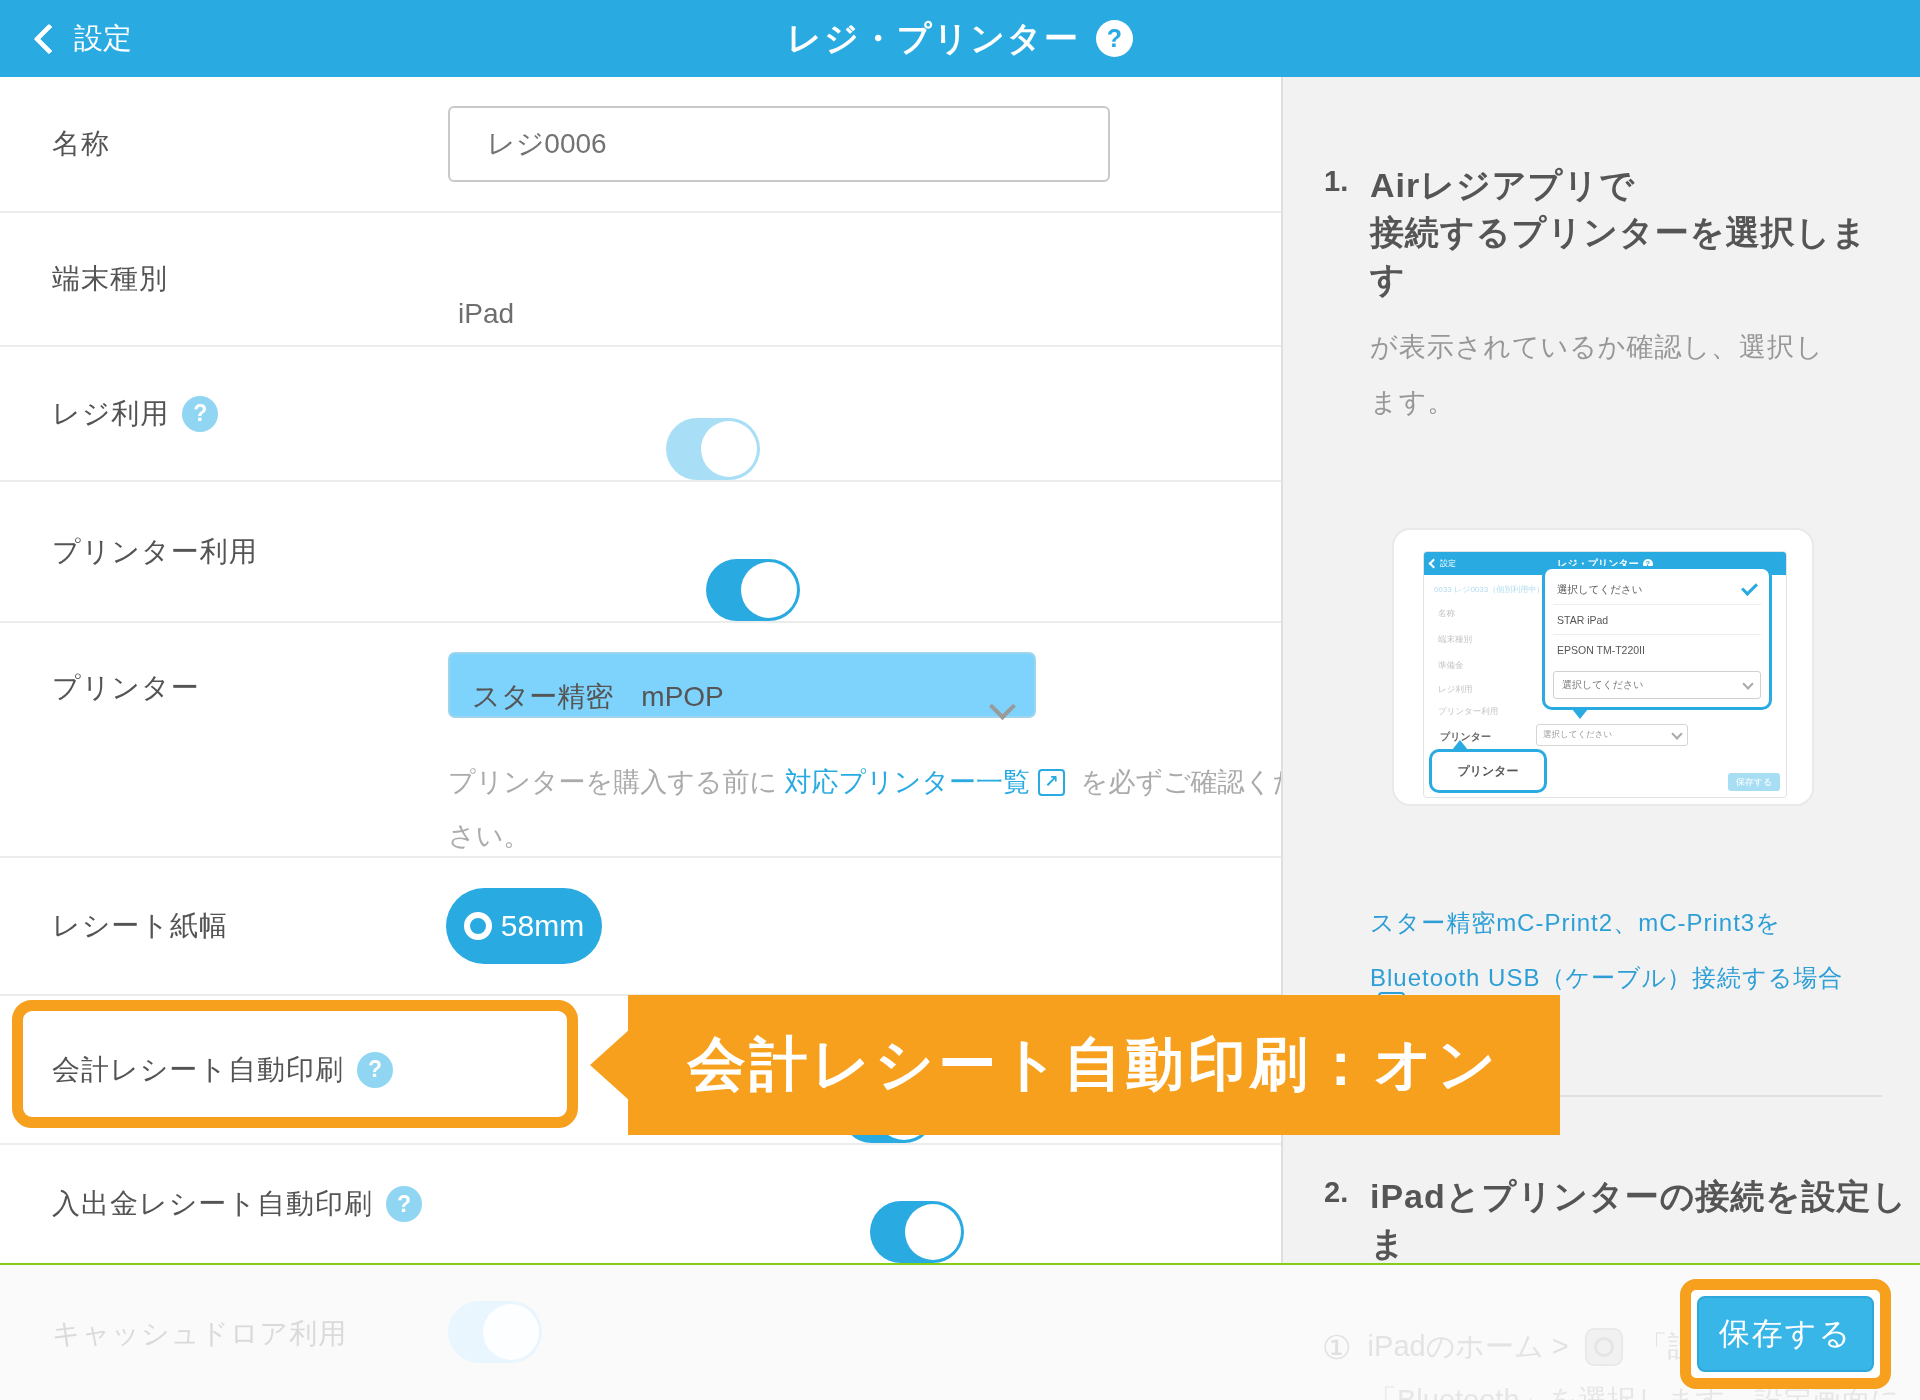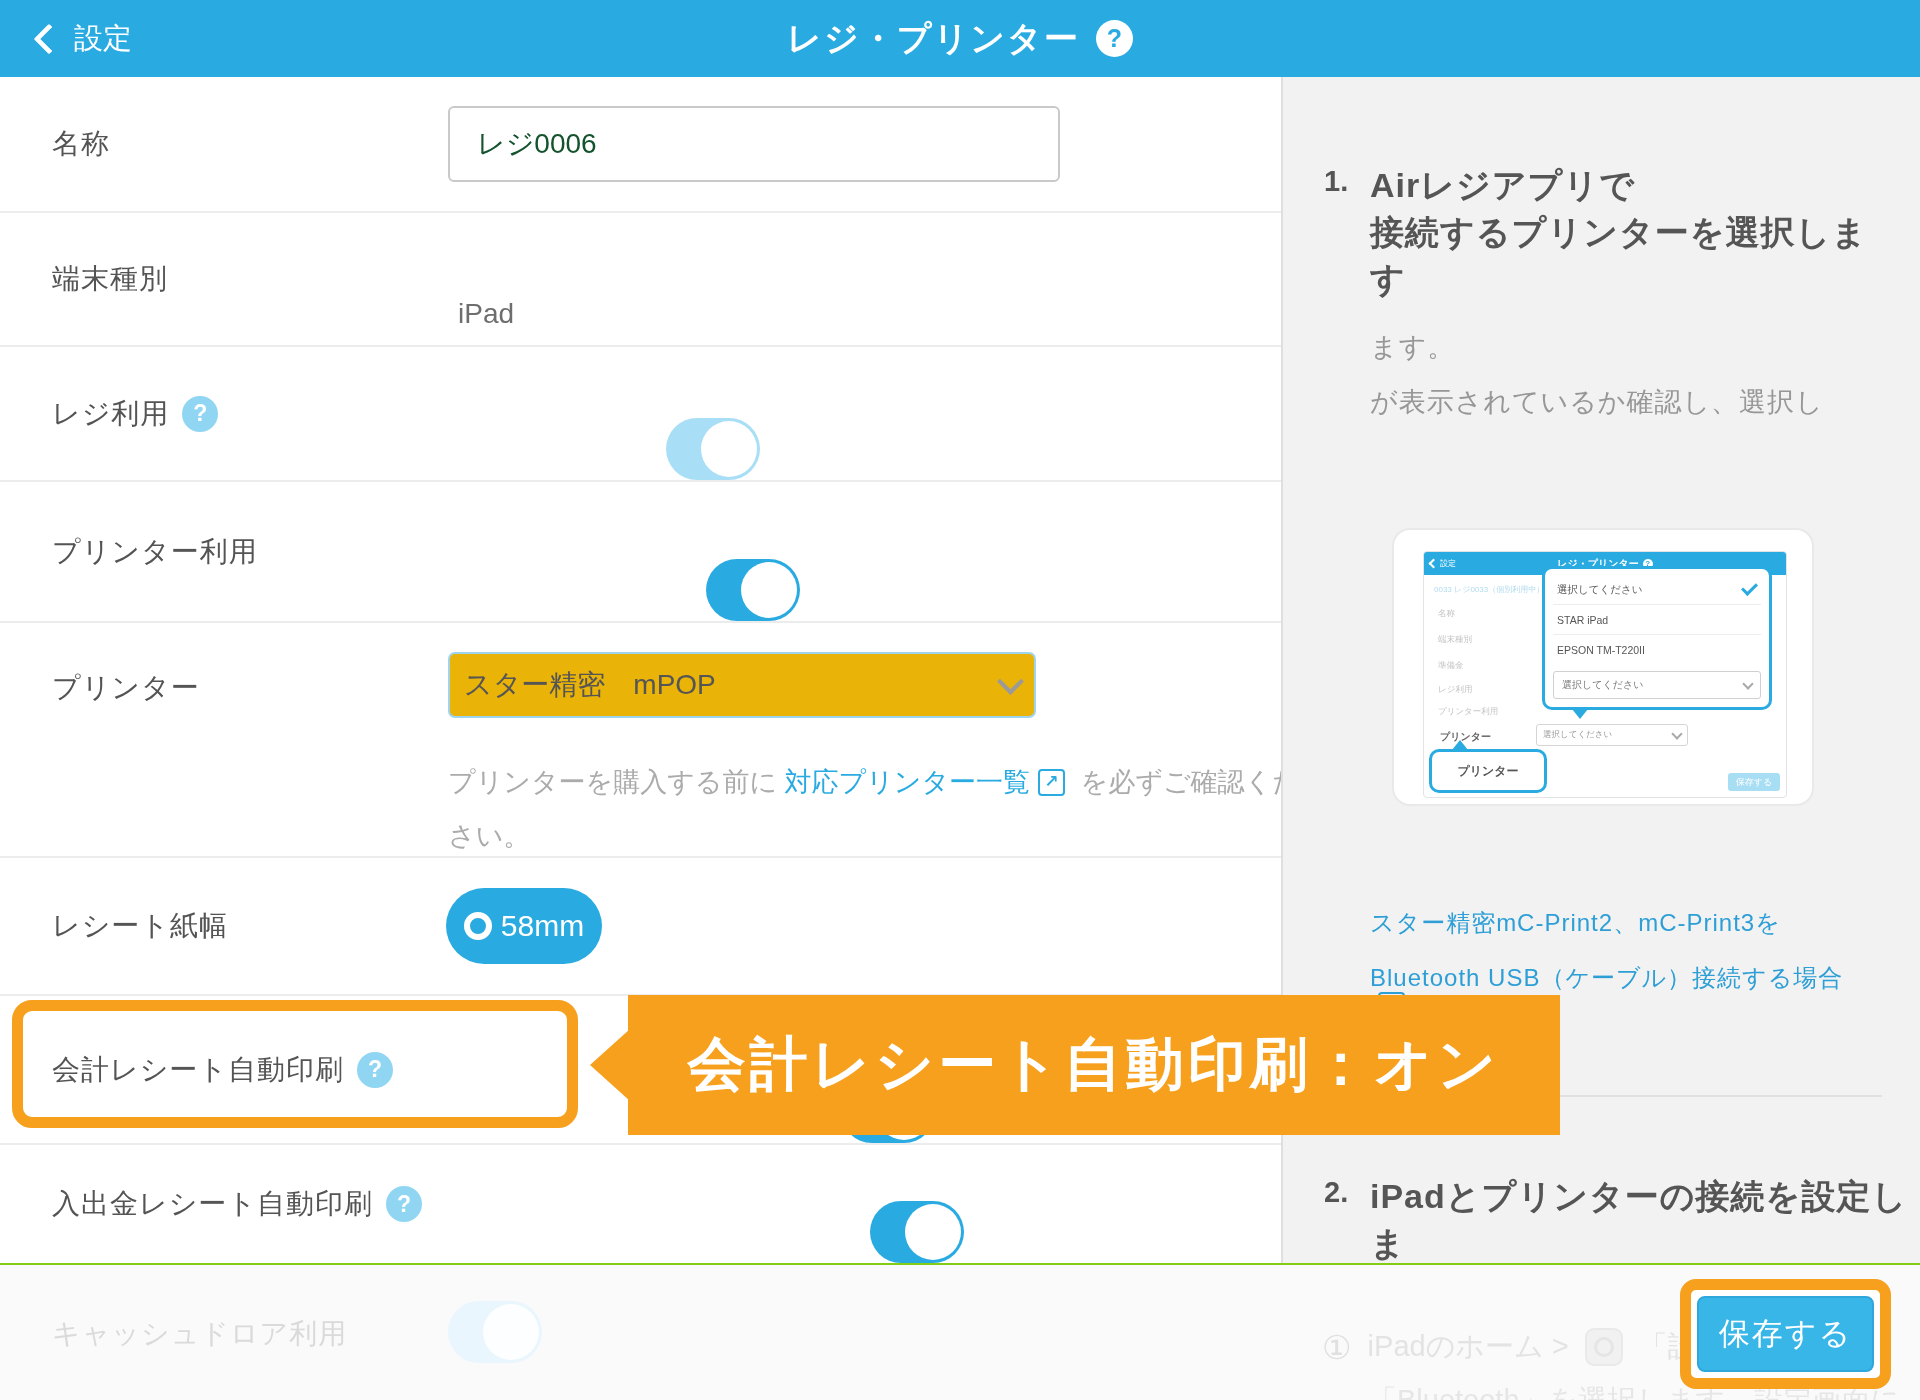--- a/index.html
+++ b/index.html
@@ -20,32 +20,32 @@
 
   
   .left-pane{position:absolute;left:0;top:77px;width:1281px;height:1323px;background:#fff;}
   .vdivider{position:absolute;left:1281px;top:77px;width:2px;height:1323px;background:#DFDFDF;z-index:2;}
   .row{position:absolute;left:0;width:1281px;display:flex;align-items:center;
        padding-left:52px;box-sizing:border-box;border-bottom:2px solid #ECECEC;background:#fff;}
   .lbl{font-size:28px;color:#545454;letter-spacing:1px;white-space:nowrap;}
   .ctl{position:absolute;left:448px;top:50%;transform:translateY(-50%);}
   .value-text{font-size:28px;color:#6E6E6E;margin-top:35px;}
 
-  .text-input{width:612px;height:76px;border:2px solid #C9C9C9;border-radius:6px;font-size:28px;color:#14532d;
-              padding:0 27px;box-sizing:border-box;font-family:inherit;background:#fff;outline:none;}
+  .text-input{width:662px;height:76px;border:2px solid #C9C9C9;border-radius:6px;font-size:28px;color:#737373;
+              padding:0 37px;box-sizing:border-box;font-family:inherit;background:#fff;outline:none;}
 
   .tog{width:94px;height:62px;border-radius:31px;background:#29ABE2;position:relative;cursor:pointer;flex:none;}
   .tog i{position:absolute;top:3px;right:3px;width:56px;height:56px;background:#fff;border-radius:50%;}
   .tog.pale{background:#A8DFF6;}
   .tog.ghost{background:#E9F6FD;}
   .tog.ghost i{background:#FDFEFF;}
 
   .select-box{position:absolute;left:448px;top:29px;width:588px;height:66px;border:2px solid #9FD4EE;
-              border-radius:7px;background:#eab308;display:flex;align-items:center;box-sizing:border-box;
-              padding:0 14px;font-size:28px;color:#555;cursor:pointer;}
+              border-radius:7px;background:#7dd3fc;display:flex;align-items:flex-end;box-sizing:border-box;
+              padding:0 22px;font-size:28px;color:#555;cursor:pointer;}
   .chev-down{width:15px;height:15px;border-right:4px solid #9A9A9A;border-bottom:4px solid #9A9A9A;
              transform:rotate(45deg);margin-left:auto;margin-top:-8px;}
   .note{position:absolute;left:448px;top:132px;font-size:27px;color:#ABABAB;line-height:54px;}
   .note-line1{display:flex;align-items:center;white-space:pre;}
   .link-blue{color:#29ABE2;cursor:pointer;}
   .ext-ico{display:inline-flex;align-items:center;justify-content:center;width:27px;height:27px;
            border:2px solid #29ABE2;border-radius:4px;color:#29ABE2;font-size:17px;font-weight:bold;
            margin:0 8px;box-sizing:border-box;}
 
   .pill{position:absolute;left:446px;top:50%;transform:translateY(-50%);width:156px;height:76px;
@@ -215,22 +215,22 @@
   </div>
 
   <div class="sidebar">
     <span class="sb step-num" style="left:41px;top:88px;">1.</span>
     <div class="sb step-title" style="left:87px;top:85px;">
       <div>Airレジアプリで</div>
       <div>接続するプリンターを選択しま</div>
       <div>す</div>
     </div>
     <div class="sb step-body" style="left:87px;top:243px;">
+      <div>が表示されているか確認し、選択し</div>
       <div>ます。</div>
-      <div>が表示されているか確認し、選択し</div>
     </div>
 
     <div class="thumb-card">
       <div class="mini-screen">
         <div class="mini-header">
           <span class="mini-back">
             <i class="mini-chev-l"></i>
             <span>設定</span>
           </span>
           <span>レジ・プリンター</span>

